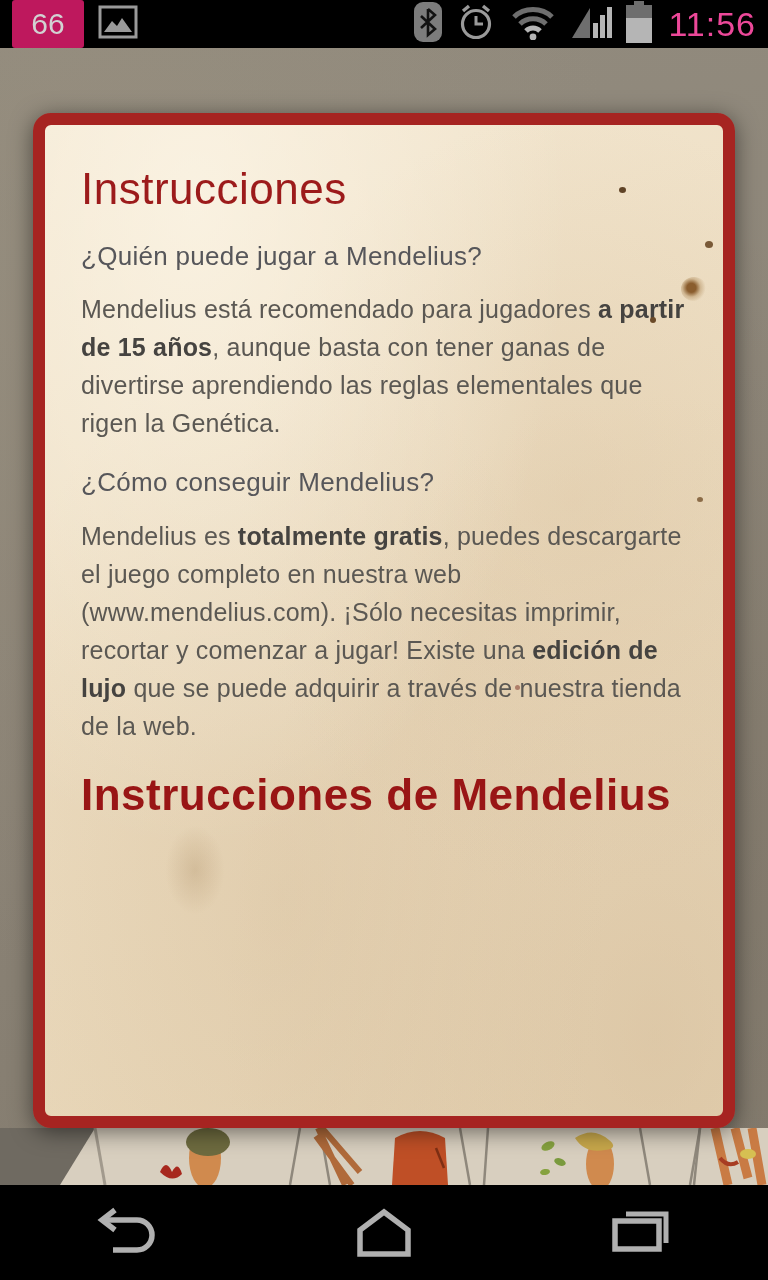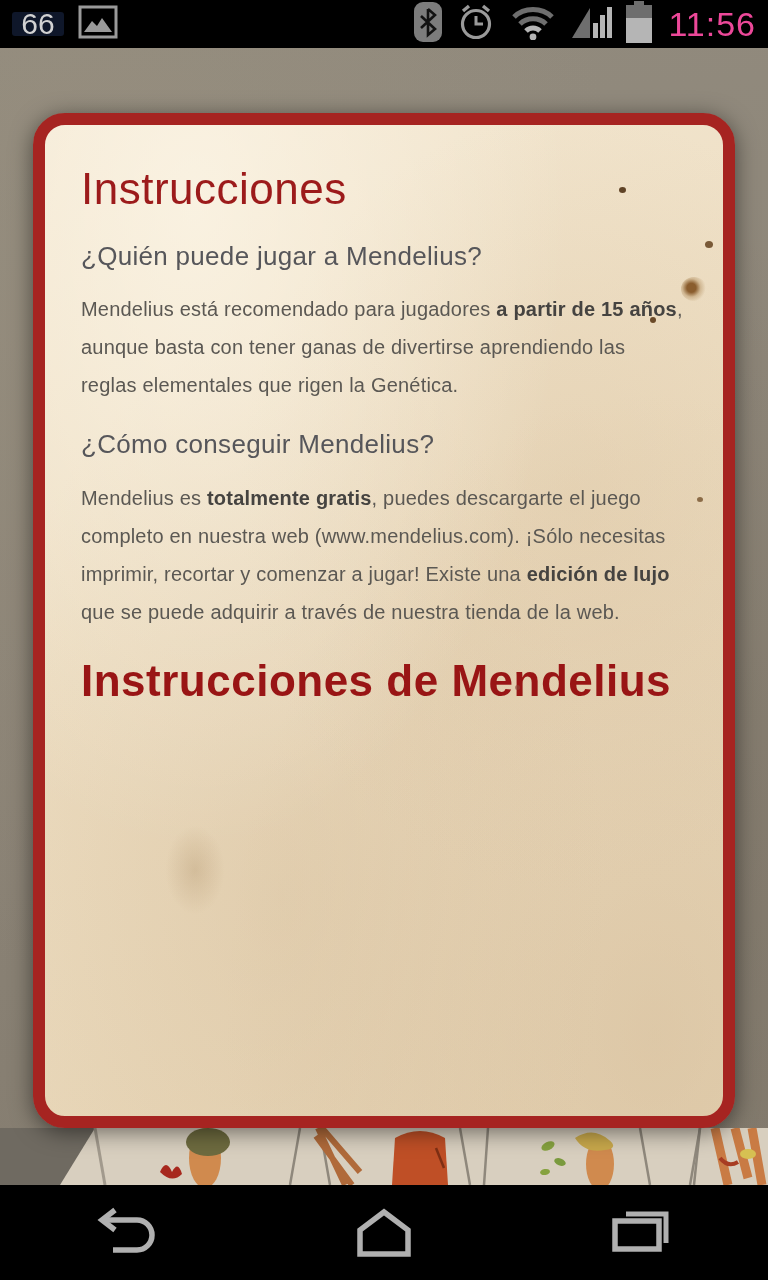--- a/index.html
+++ b/index.html
@@ -9,40 +9,40 @@
   }
 
   
   .status-bar{
     position:absolute;top:0;left:0;width:768px;height:48px;background:#000;
     display:flex;align-items:center;justify-content:space-between;
     padding:0 12px;box-sizing:border-box;
   }
   .sb-left,.sb-right{display:flex;align-items:center;gap:14px;}
   .notif-badge{
-    min-width:44px;height:24px;background:#0f172a;border-radius:3px;
+    min-width:44px;height:48px;background:#be185d;border-radius:3px;
     color:#d2d2d2;font-size:30px;display:flex;align-items:center;justify-content:center;
-    padding:0 4px;
+    padding:0 14px;
   }
   .sb-time{color:#ec4899;font-size:34px;letter-spacing:1px;margin-left:2px;}
 
   
   .backdrop{
     position:absolute;top:48px;left:0;width:768px;height:1137px;
     background:
       radial-gradient(ellipse at 15% 20%, rgba(160,150,130,.35), transparent 55%),
       radial-gradient(ellipse at 85% 70%, rgba(110,100,85,.30), transparent 55%),
       linear-gradient(175deg,#918a7d 0%,#8b8376 55%,#857d70 100%);
   }
   .art-strip{position:absolute;left:0;top:1080px;width:768px;height:57px;overflow:hidden;}
 
   
   .dialog-card{
     position:absolute;left:33px;top:113px;width:702px;height:1015px;
-    box-sizing:border-box;border:12px solid #a62421;border-radius:32px;
+    box-sizing:border-box;border:12px solid #a62421;border-radius:18px;
     overflow:hidden;box-shadow:0 4px 22px rgba(0,0,0,.5);
     background:
       radial-gradient(ellipse at 22% 8%, rgba(255,250,238,.6), transparent 50%),
       radial-gradient(ellipse at 78% 38%, rgba(212,186,150,.28), transparent 45%),
       radial-gradient(ellipse at 35% 78%, rgba(206,180,144,.30), transparent 52%),
       radial-gradient(ellipse at 90% 92%, rgba(201,173,136,.35), transparent 50%),
       linear-gradient(160deg,#f3e7d1 0%,#ecdcc0 45%,#e7d5b6 100%);
   }
   .card-content{
     position:relative;height:100%;box-sizing:border-box;
@@ -60,21 +60,21 @@
   .h-title{
     font-size:44px;line-height:1.2;color:#9c1b1b;font-weight:500;
     margin:0 0 24px 0;letter-spacing:.5px;
   }
   .h-title.bold{font-weight:700;color:#991515;margin-top:2px;}
   .h-sub{
     font-size:26px;line-height:1.25;color:#56565a;font-weight:400;
     margin:0 0 18px 0;letter-spacing:.3px;
   }
   .body-p{
-    font-size:20px;line-height:38px;color:#5b5853;margin:0 0 24px 0;
+    font-size:25px;line-height:38px;color:#5b5853;margin:0 0 24px 0;
     letter-spacing:.2px;max-width:624px;
   }
   .body-p .b{font-weight:700;color:#454340;}
 
   
   .nav-bar{
     position:absolute;left:0;top:1185px;width:768px;height:95px;background:#000;
     display:flex;align-items:center;justify-content:space-around;
   }
   .nav-btn{width:160px;height:70px;display:flex;align-items:center;justify-content:center;background:none;border:none;padding:0;}

